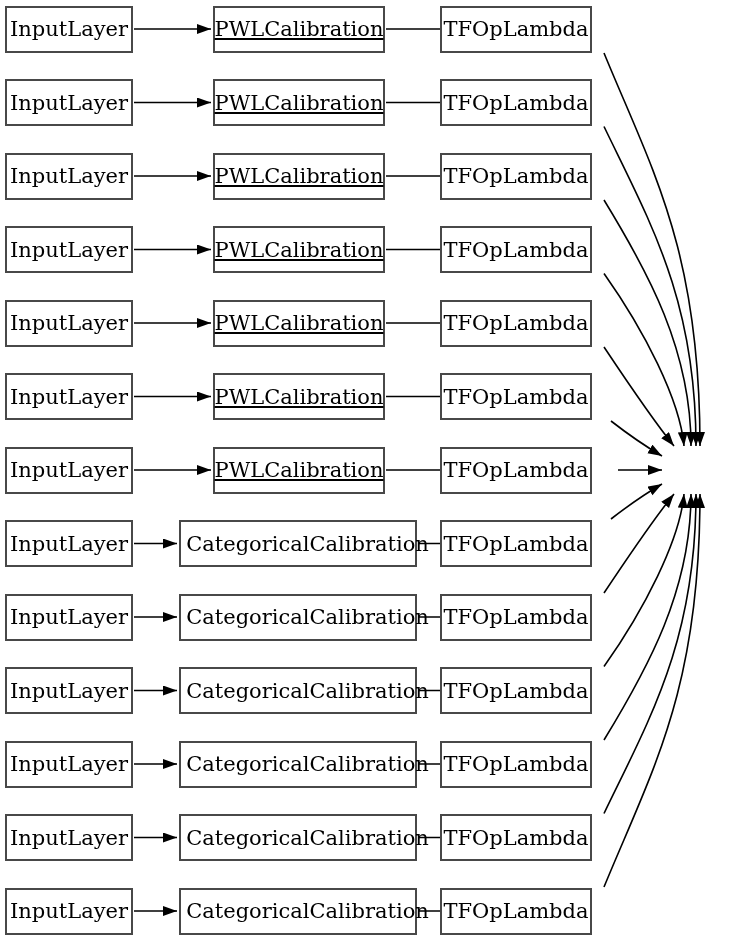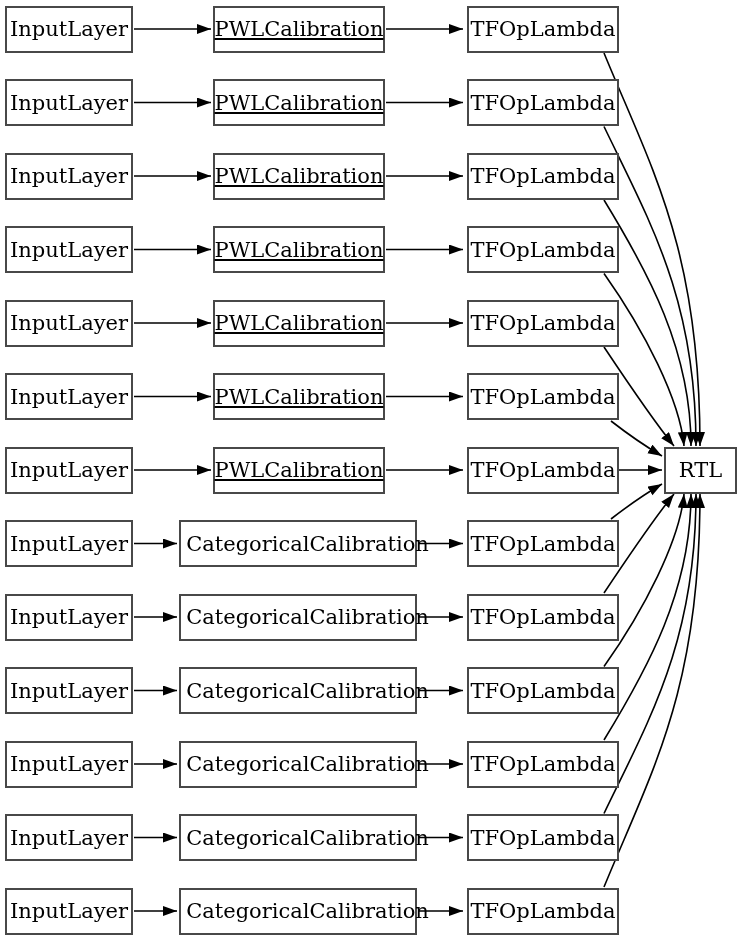--- a/index.html
+++ b/index.html
@@ -32,21 +32,21 @@
     display: flex;
     align-items: center;
     justify-content: center;
     font-size: 21px;
     color: #000000;
     white-space: nowrap;
   }
   .col-input  { left: 5px;   width: 128px; }
   .col-pwl    { left: 213px; width: 172px; text-decoration: underline; }
   .col-cat    { left: 179px; width: 238px; padding-left: 19px; }
-  .col-lambda { left: 467px; width: 152px; }
+  .col-lambda { left: 440px; width: 152px; }
   .node-rtl   {
     position: absolute;
     left: 664px; top: 446.5px;
     width: 73px; height: 47px;
     box-sizing: border-box;
     border: 2px solid #484848;
     background: #ffffff;
     display: flex;
     align-items: center;
     justify-content: center;
@@ -180,15 +180,14 @@
     <div class="node col-input">InputLayer</div>
     <div class="node col-cat">CategoricalCalibration</div>
     <div class="node col-lambda">TFOpLambda</div>
   </div>
   <div class="row" style="top:887.5px">
     <div class="node col-input">InputLayer</div>
     <div class="node col-cat">CategoricalCalibration</div>
     <div class="node col-lambda">TFOpLambda</div>
   </div>
 
-  <div class="node-rtl">RTL</div>
 
 </div>
 
 </body></html>

